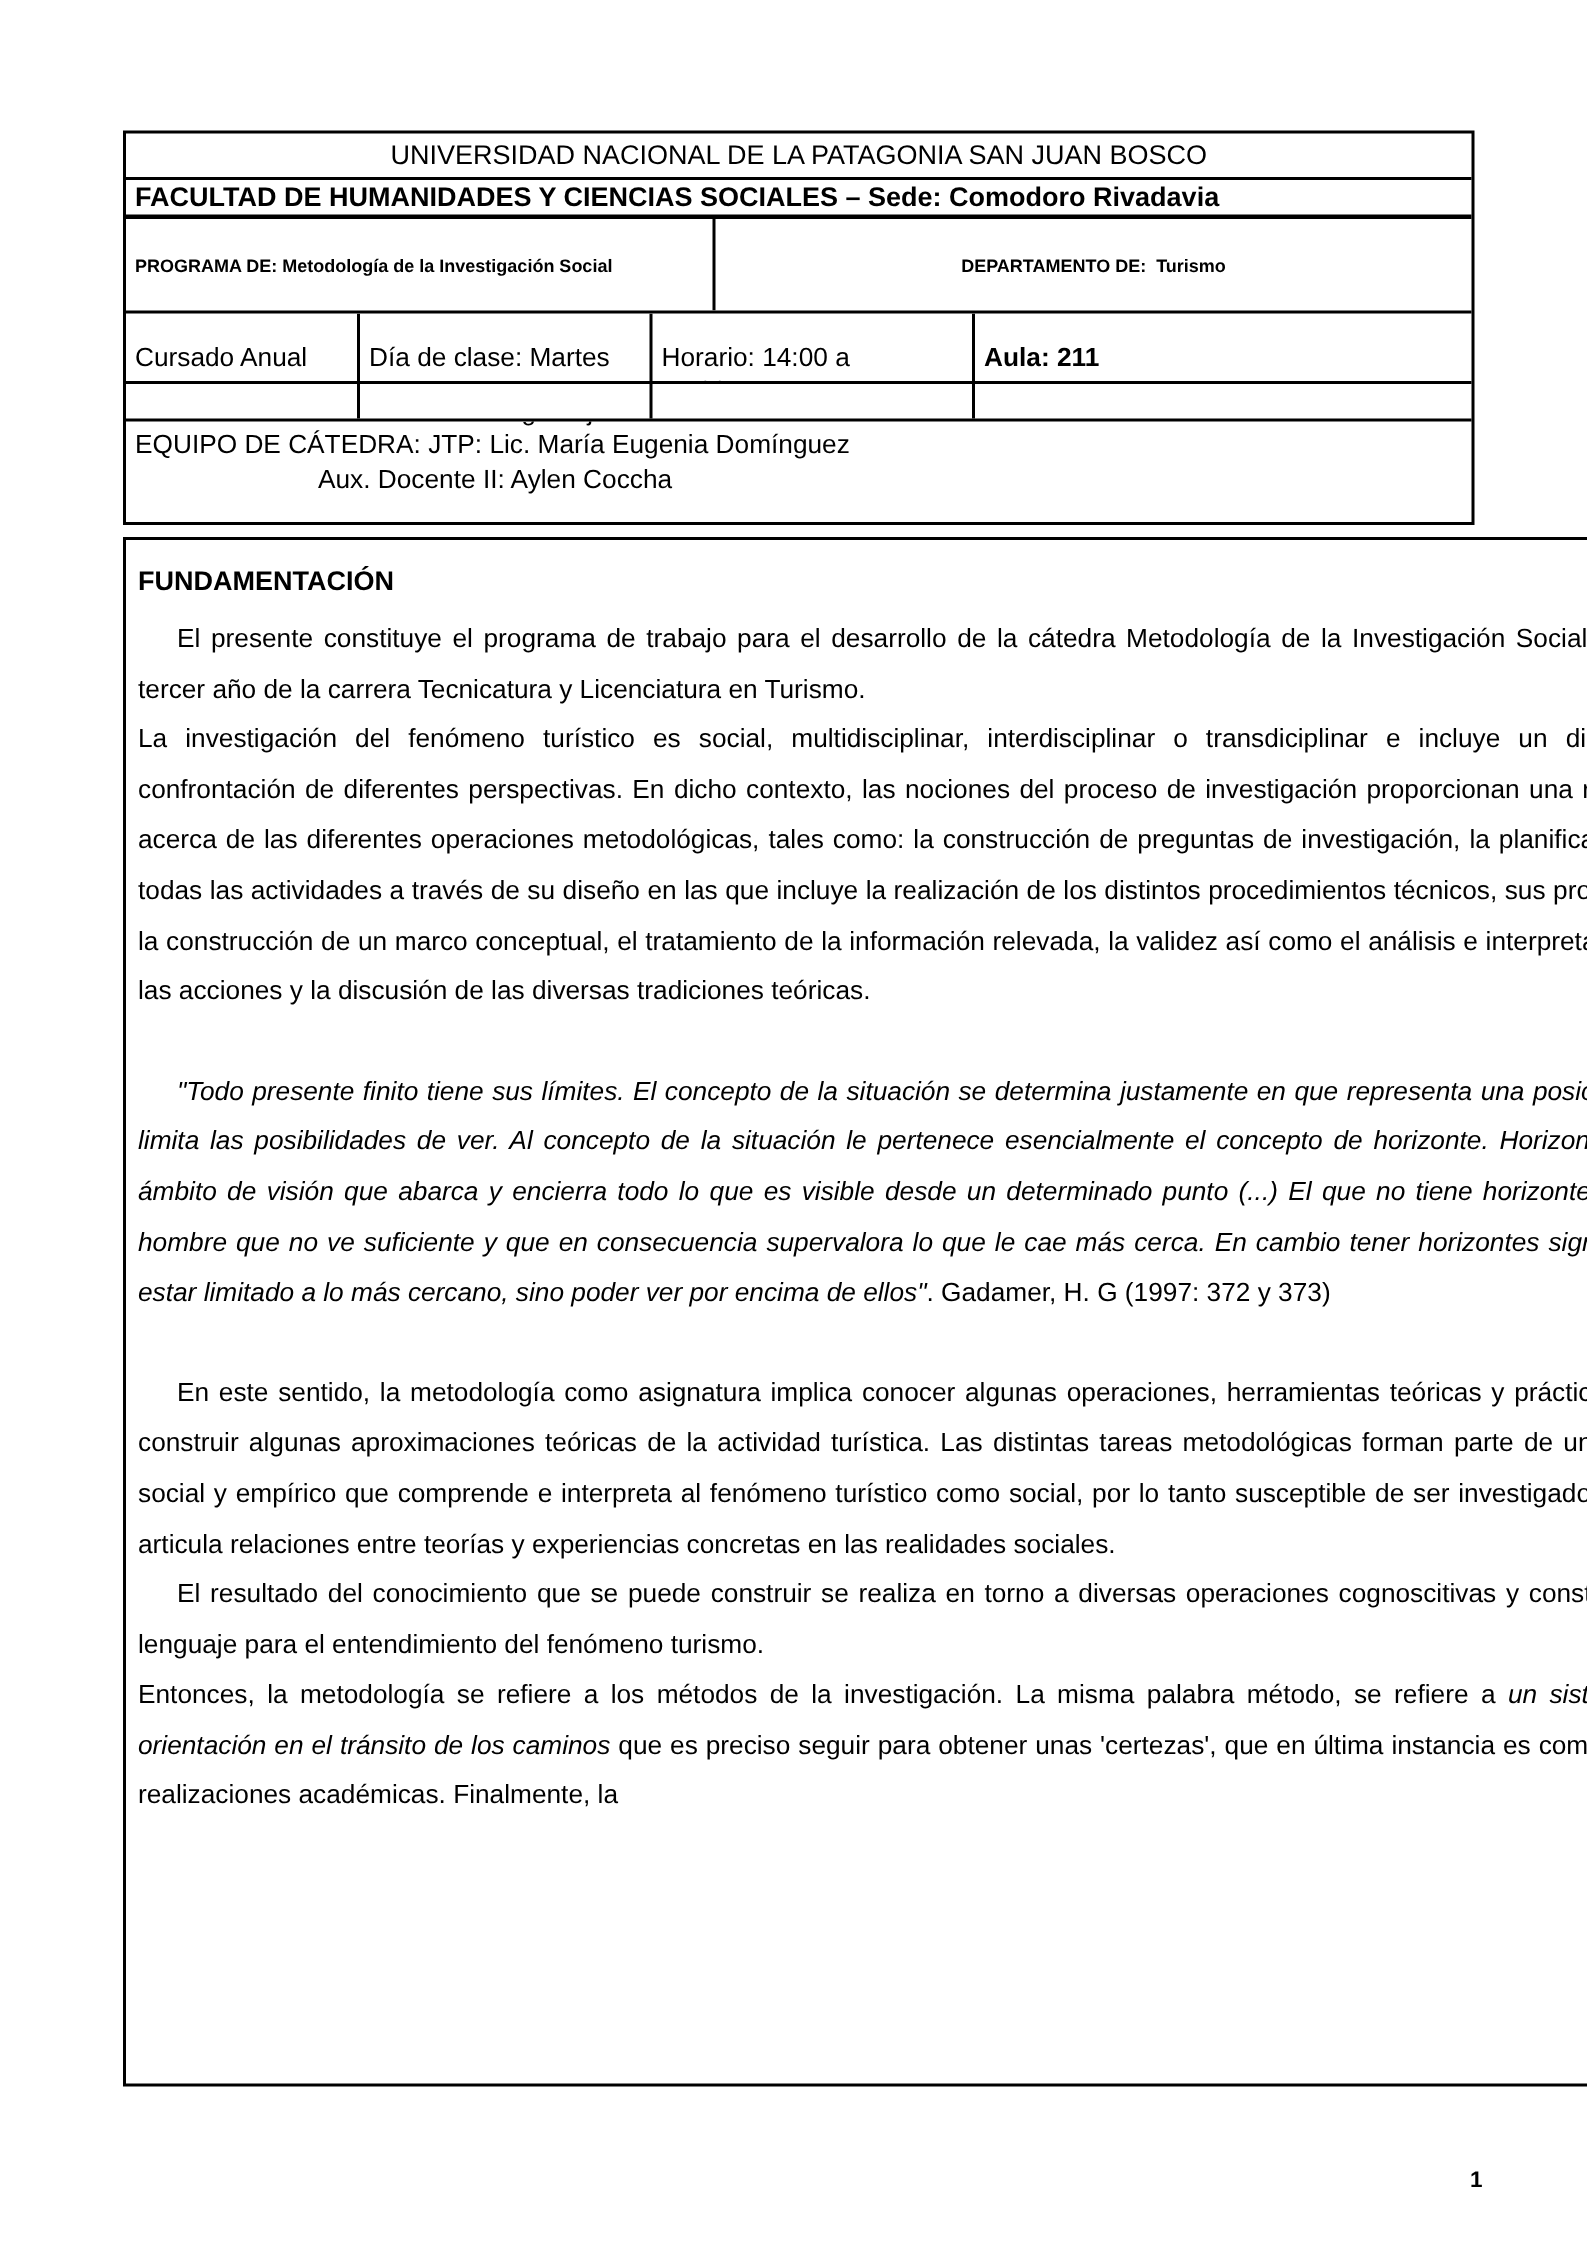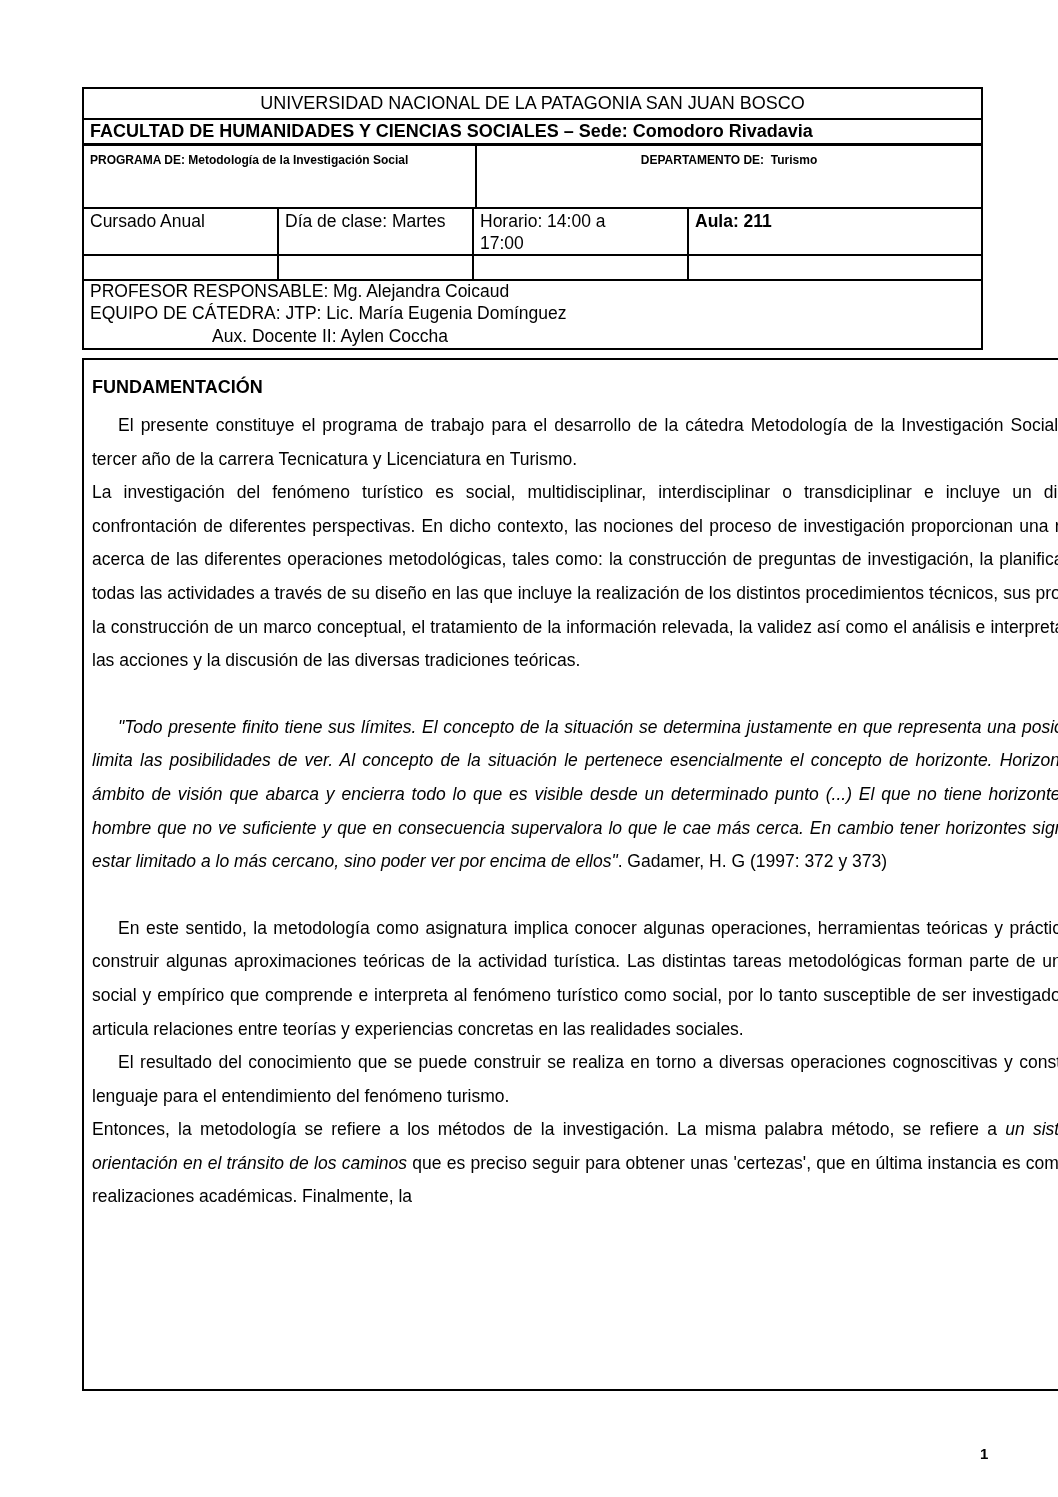--- a/index.html
+++ b/index.html
@@ -14,32 +14,32 @@
 
   
   .htable {
     position: absolute; left: 82px; top: 87px; width: 901px;
     border: 2px solid #000;
     font-size: 17.5px; line-height: 22px;
   }
   .row { display: flex; overflow: hidden; }
   .row + .row { border-top: 2px solid #000; }
   .row.r-prog { border-top: 3px solid #000; }
-  .cell { padding: 1px 6px; overflow: hidden; }
+  .cell { padding: 18px 6px; overflow: hidden; }
   .cell + .cell { border-left: 2px solid #000; }
 
   .r-univ  { height: 29px; font-size: 18px; }
   .r-univ .cell { width: 100%; text-align: center; padding-top: 3px; }
   .r-fac   { height: 25px; font-size: 18px; justify-content: center; }
   .r-fac .cell { width: 100%; font-weight: bold; padding-top: 0; }
   .r-prog  { height: 64px; font-size: 12px; font-weight: bold; line-height: 26px; }
   .cprog { width: 391px; }
   .cdep  { flex: 1; white-space: pre-wrap; text-align: center; }
   .r-sched { height: 47px; }
-  .c1 { width: 193px; }
+  .c1 { width: 154px; }
   .c2 { width: 195px; }
   .c3 { width: 215px; padding-right: 62px; }
   .c4 { flex: 1; font-weight: bold; }
   .r-empty { height: 25px; }
   .r-staff { height: 69px; line-height: 22.5px; align-items: flex-end; }
   .r-staff .cell { width: 100%; padding-top: 2px; }
   .staff-line3 { padding-left: 122px; }
 
   
   .content-box {

